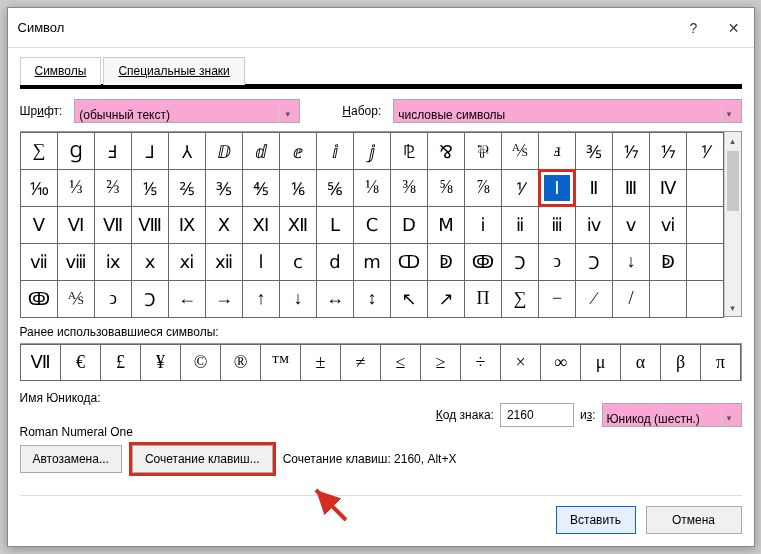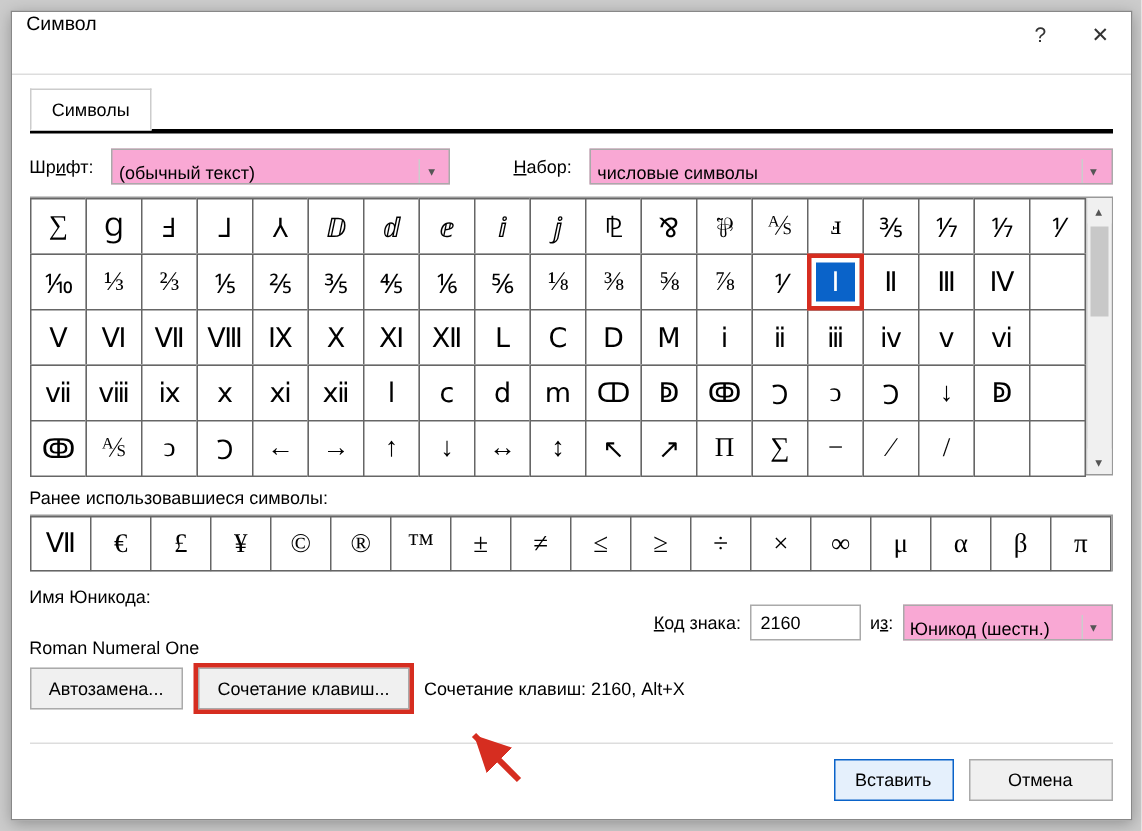--- a/index.html
+++ b/index.html
@@ -18,36 +18,38 @@
     width: 748px;
     height: 540px;
     background: #fff;
     border: 1px solid #888;
     display: flex;
     flex-direction: column;
     box-shadow: 0 2px 10px rgba(0,0,0,0.3);
   }
   .titlebar {
     display: flex;
+    align-items: center;
     height: 44px;
     padding: 0 0 0 10px;
     background: #fff;
     border-bottom: 1px solid #ddd;
   }
   .titlebar .title { flex: 1; font-size: 13px; }
   .titlebar .tbtn {
     width: 40px; height: 30px;
     display: flex; align-items: center; justify-content: center;
     font-size: 14px; color: #333;
   }
   .body { padding: 8px 12px 12px 12px; flex: 1; display: flex; flex-direction: column; }
   .tabs {
     display: flex;
-    border-bottom: 3px solid #000000;
+    border-bottom: 5px solid #000000;
     margin-bottom: 10px;
+    text-decoration: underline;
   }
   .tab {
     padding: 6px 14px;
     border: 1px solid #ccc;
     border-bottom: none;
     background: #f7f7f7;
     margin-right: 2px;
     position: relative;
     top: 1px;
     font-size: 12px;
@@ -154,20 +156,23 @@
     <div class="title">Символ</div>
     <div class="tbtn">?</div>
     <div class="tbtn">✕</div>
   </div>
 
   <div class="body">
 
     <div class="tabs">
       <div class="tab active">
         <span class="ul">Символы</span>
+      </div>
+      <div class="tab">
+        <span>Специальные знаки</span>
       </div>
     </div>
 
     <div class="row">
       <div class="lbl">
         <span>Шр</span><span class="ul">и</span><span>фт:</span>
       </div>
       <div class="select" style="flex:0 0 226px">
         <span class="val">(обычный текст)</span>
         <span class="arrow">▾</span>

